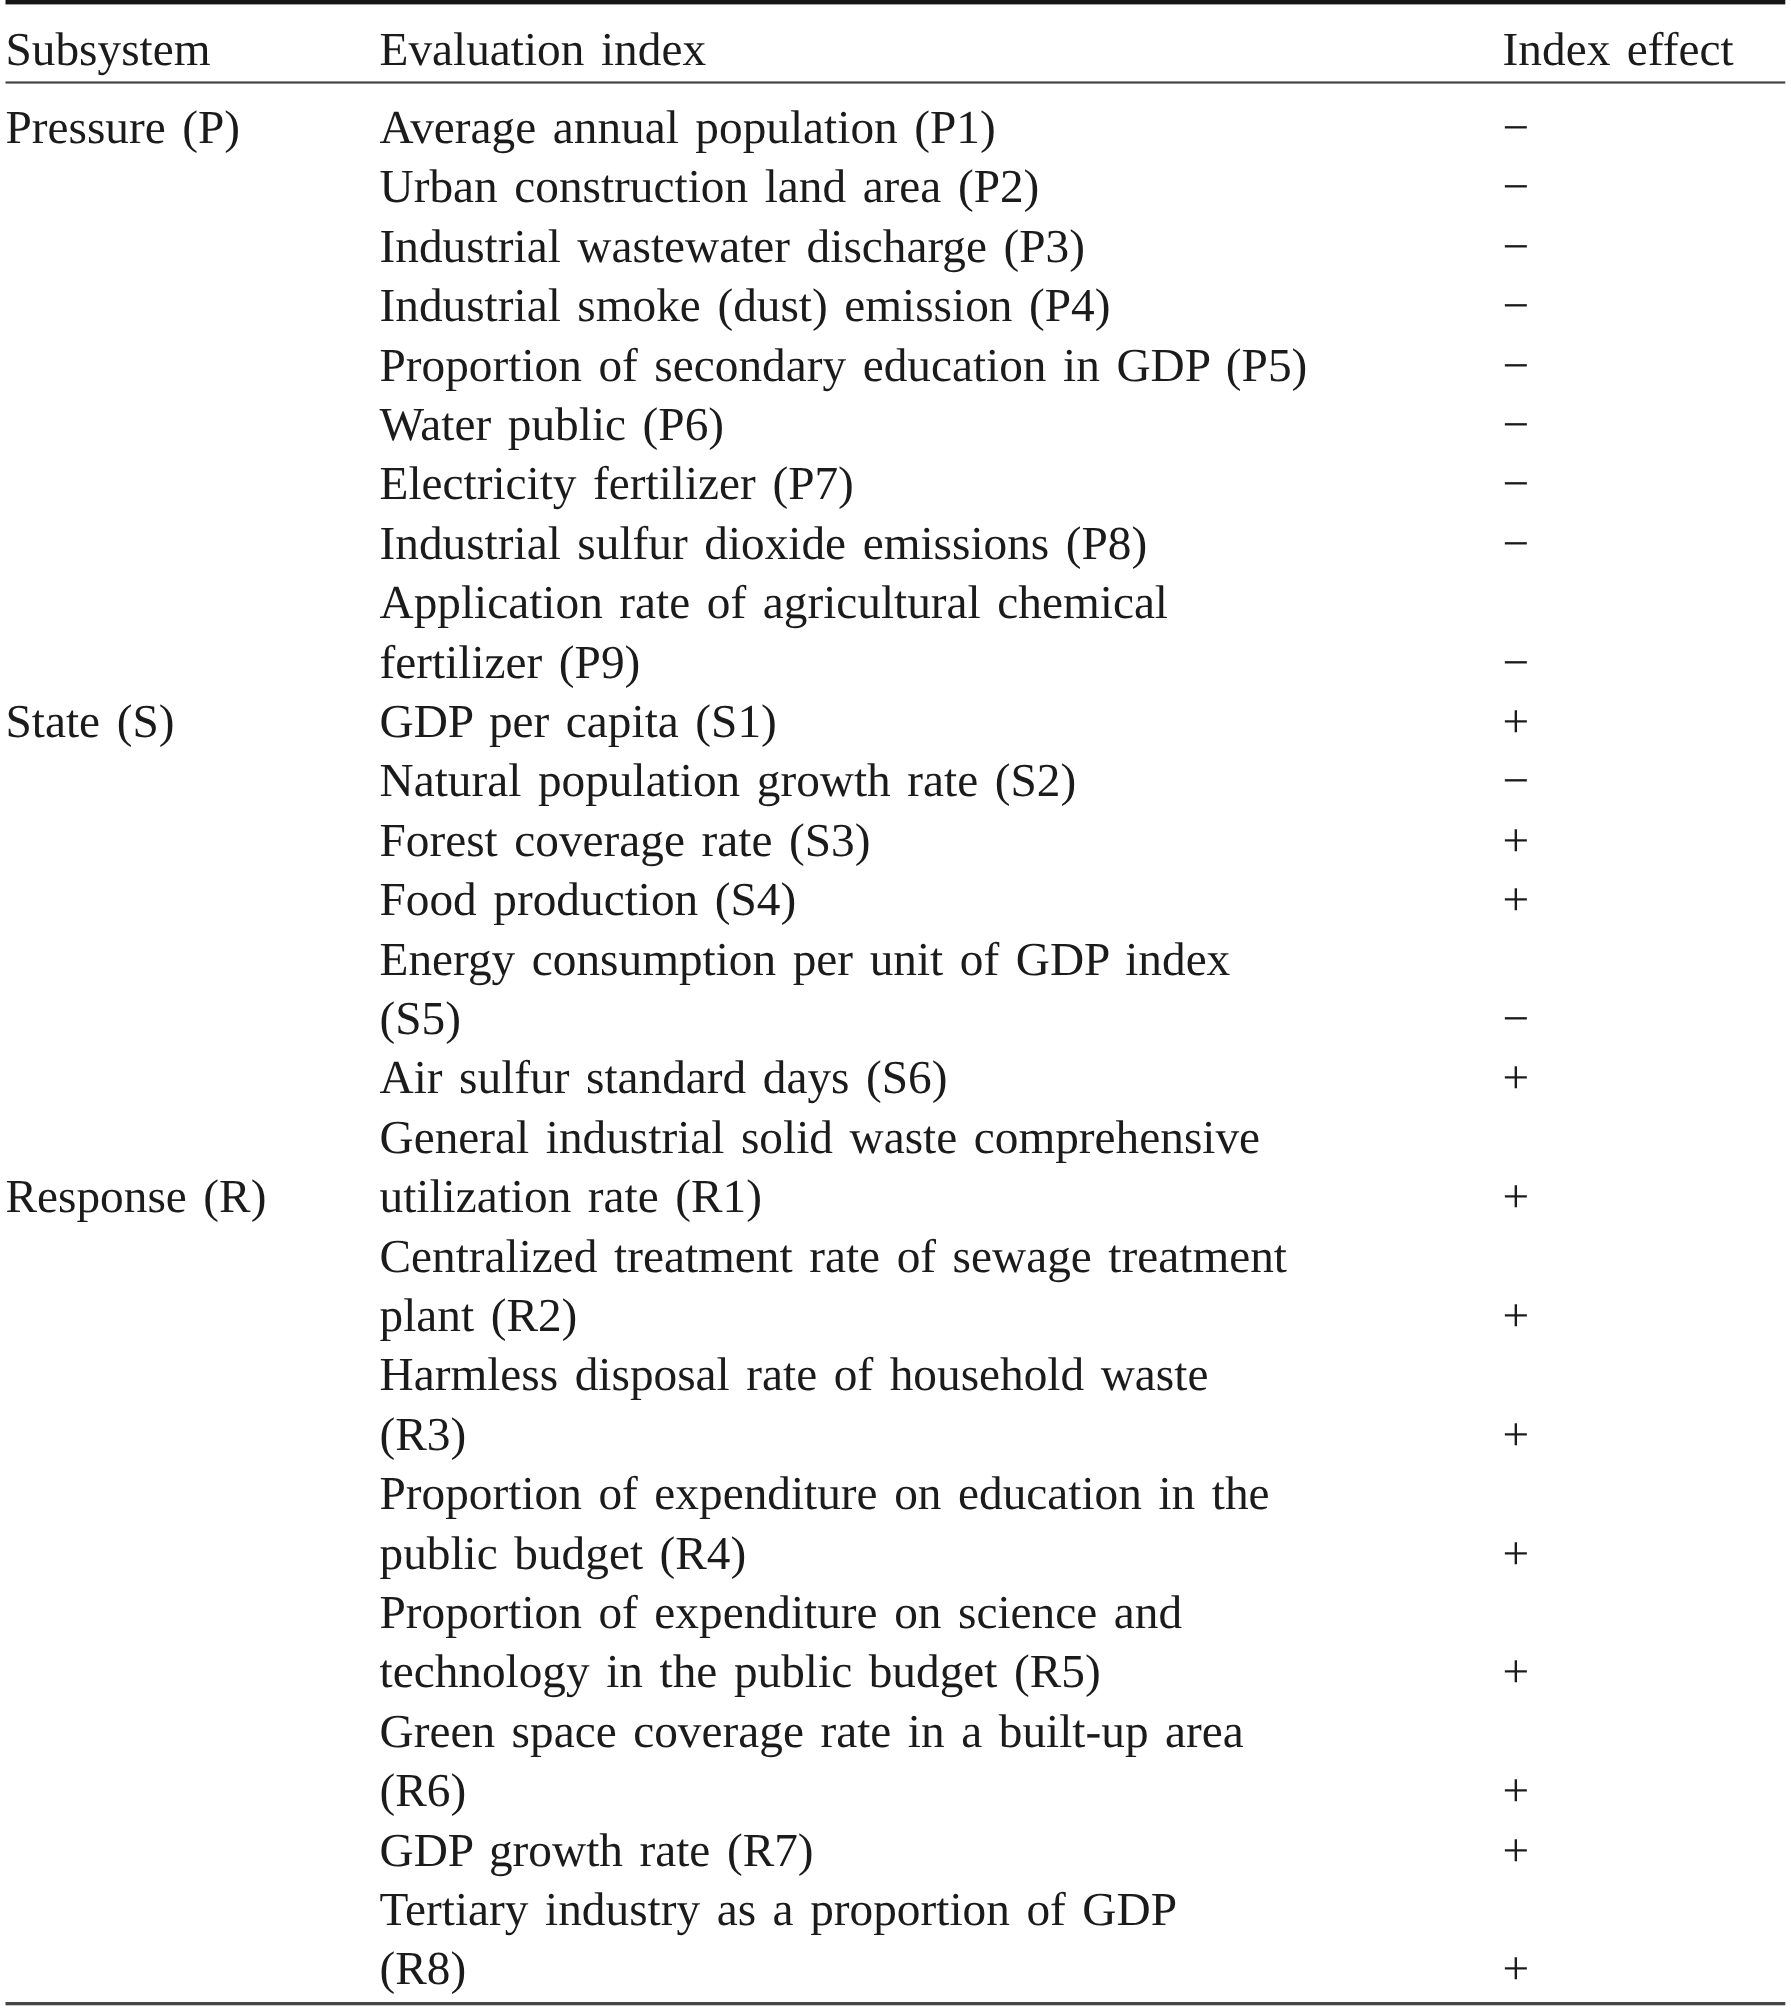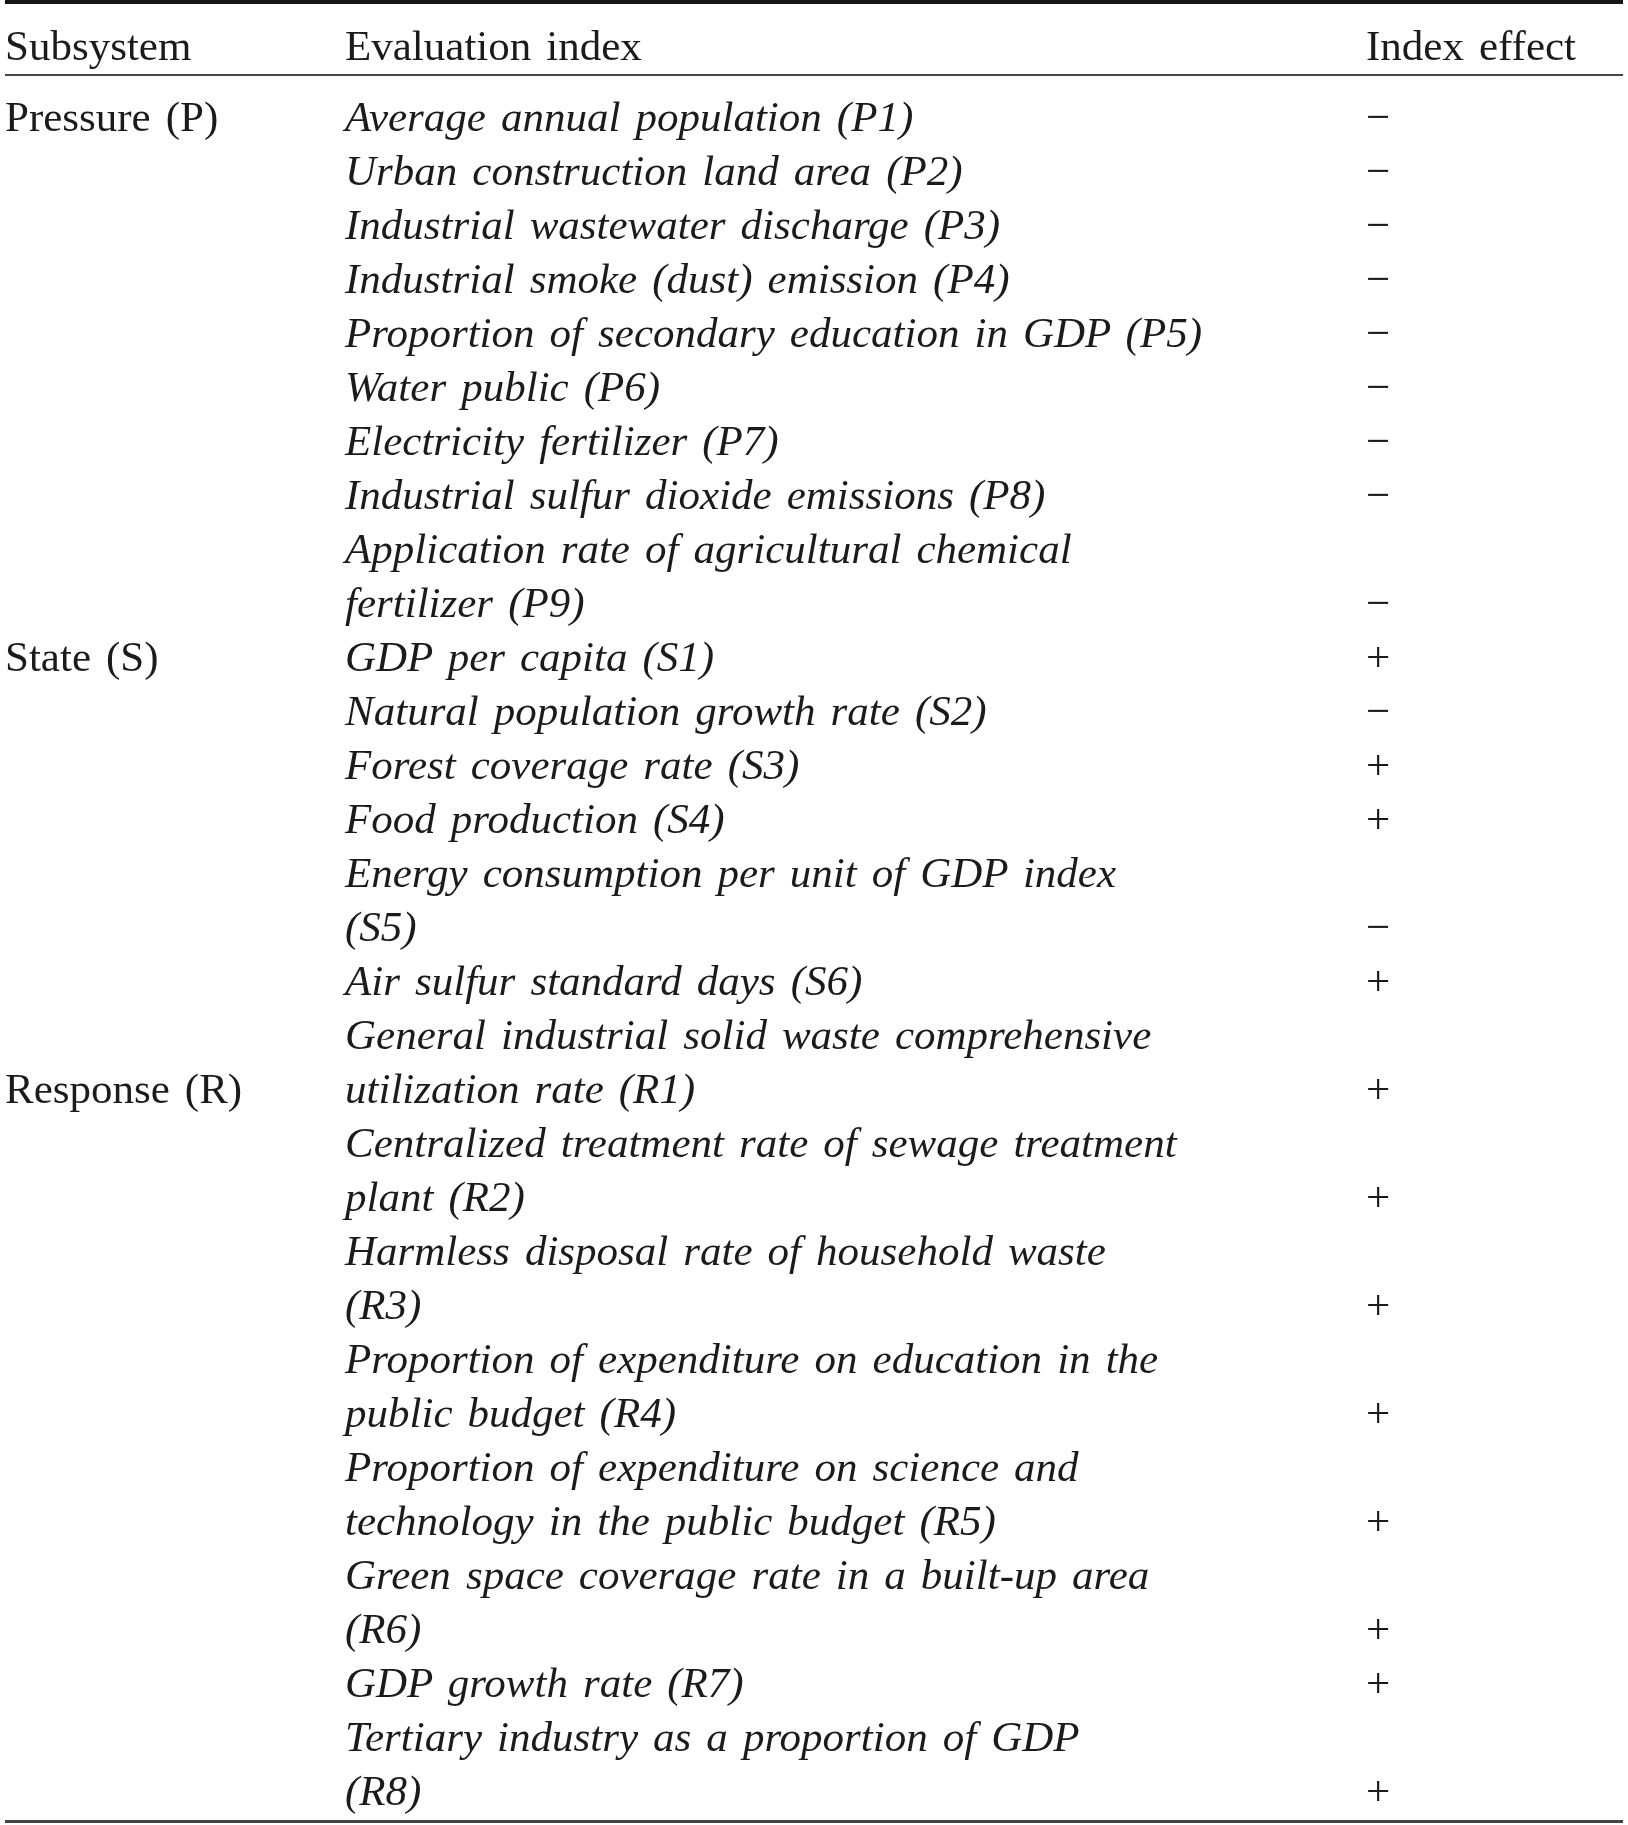--- a/index.html
+++ b/index.html
@@ -34,21 +34,21 @@
   .c3 { flex: 1 1 auto; padding-left: 66px; }
 
   
   .tbody { padding-top: 14px; }
   .row { display: flex; align-items: flex-end; }
   .cell {
     font-size: 43px;
     line-height: 54px;
     word-spacing: 0.10em;
   }
-  .line { white-space: nowrap; font-style: italic; }
+  .line { white-space: nowrap; }
   .effect-cell { white-space: nowrap; }
 
   .bottom-rule {
     border-top: 3px solid #454545;
     margin-top: 2px;
     height: 0;
   }
 </style>
 </head>
 <body>

